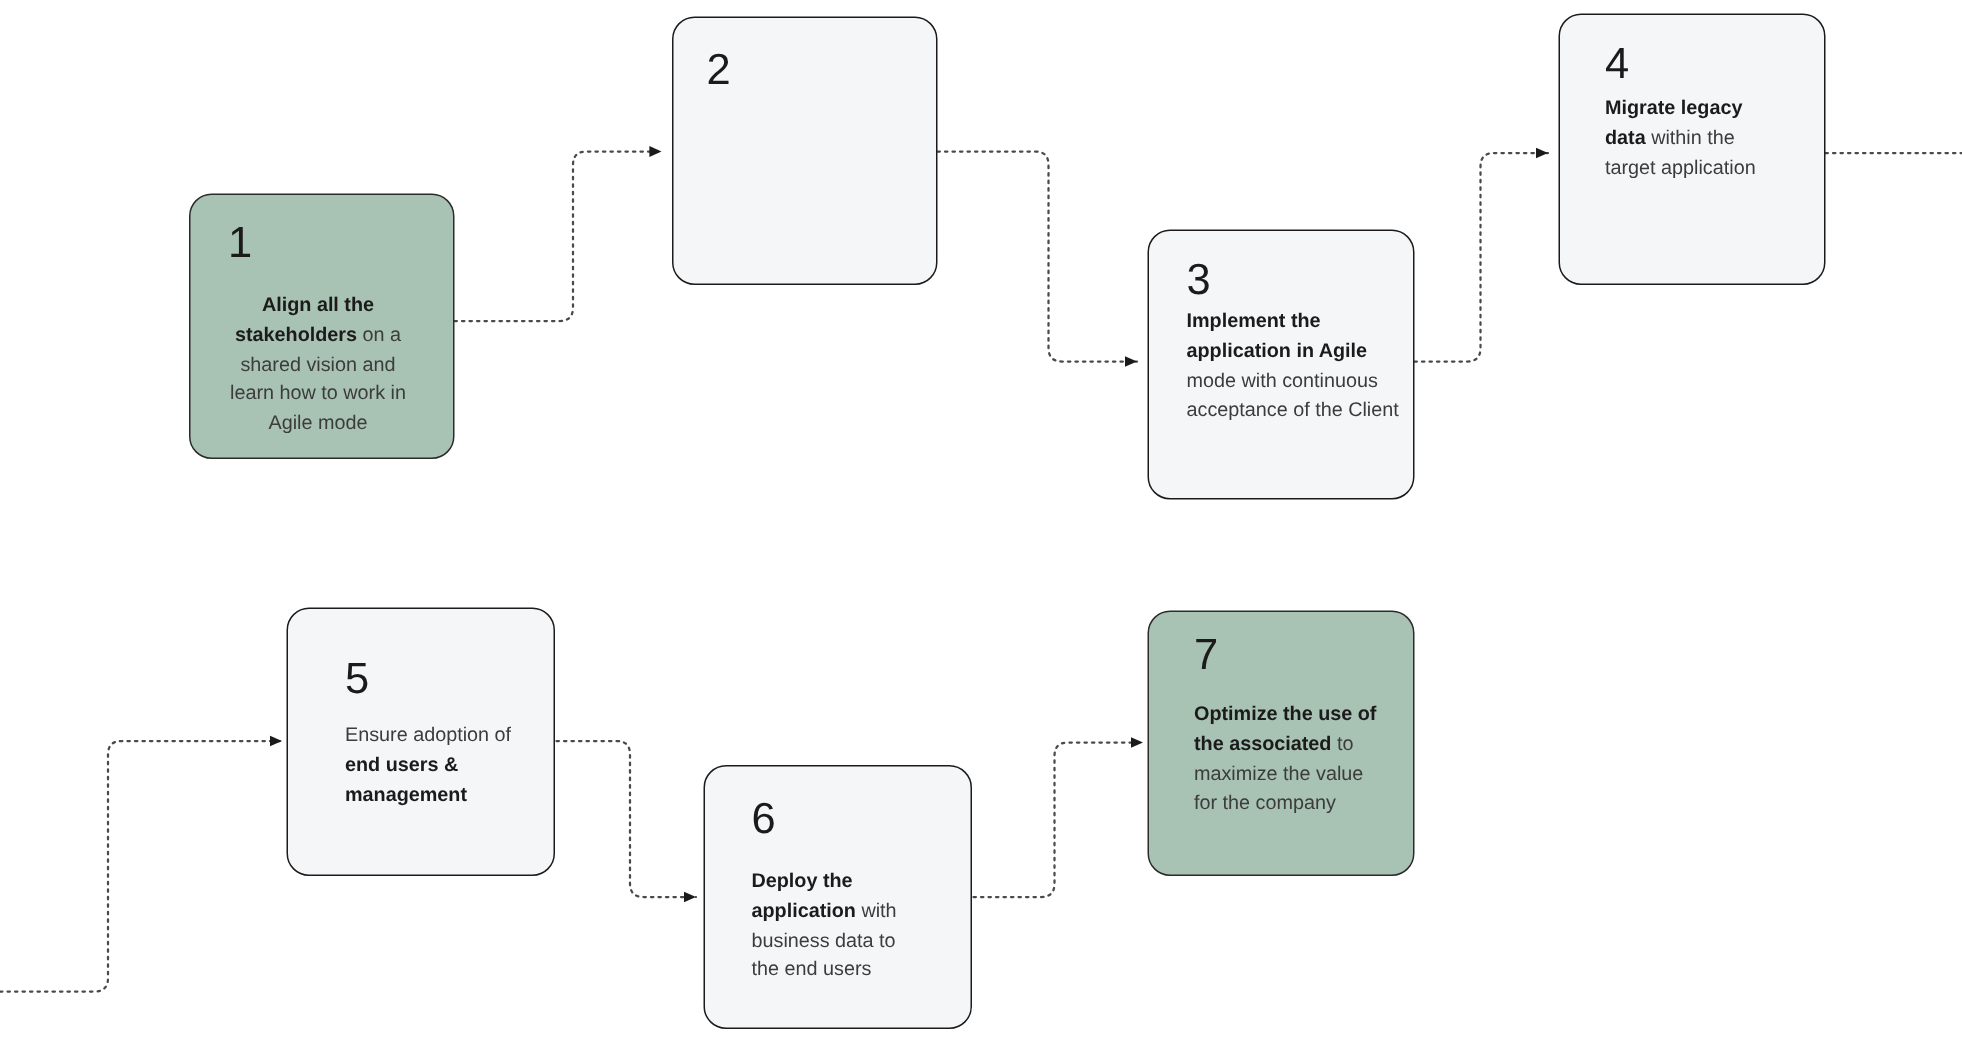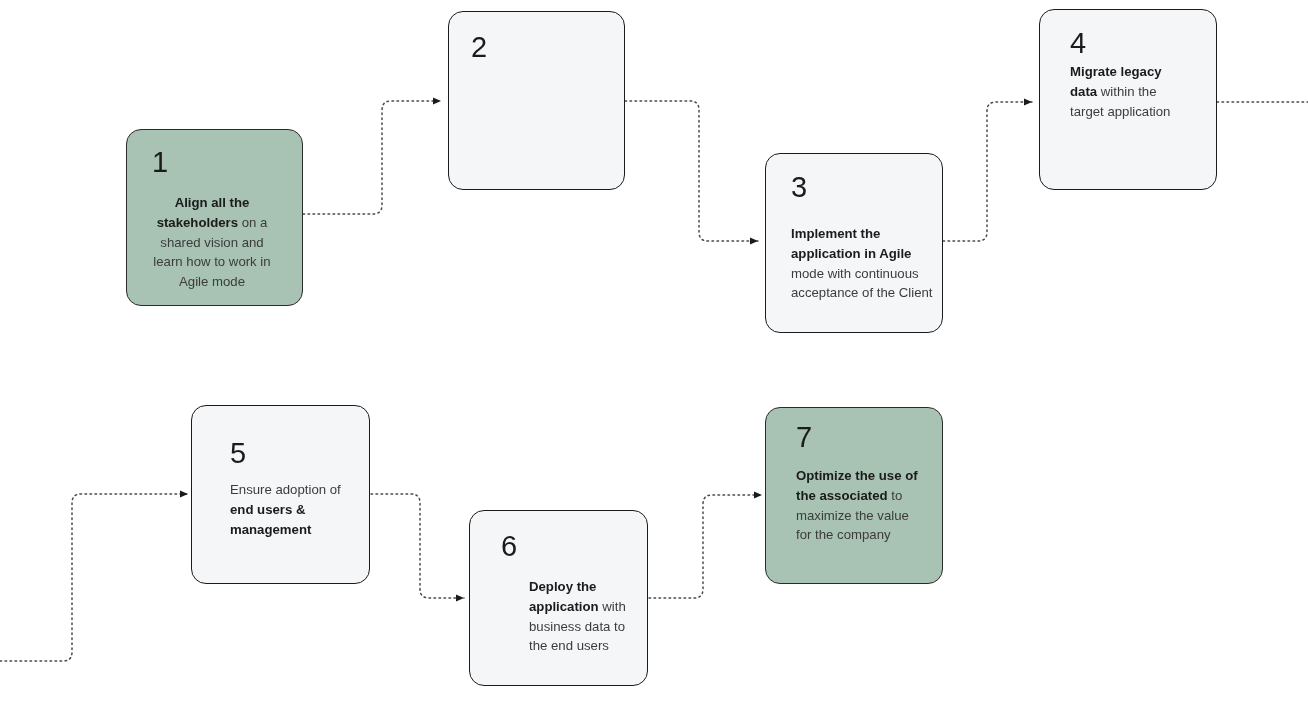--- a/index.html
+++ b/index.html
@@ -64,30 +64,30 @@
     font-weight: 700;
   }
   
   .card[data-card="1"] .card-inner { left: 25px; top: 17px; }
   .card[data-card="1"] .card-text { margin-top: 16px; max-width: 120px; text-align: center; }
 
   .card[data-card="2"] .card-inner { left: 22px; top: 20px; right: 8px; }
   .card[data-card="2"] .card-text { margin-top: 2px; max-width: 130px; }
 
   .card[data-card="3"] .card-inner { left: 25px; top: 18px; right: 8px; }
-  .card[data-card="3"] .card-text { margin-top: 22px; max-width: 142px; }
+  .card[data-card="3"] .card-text { margin-top: 2px; max-width: 142px; }
 
   .card[data-card="4"] .card-inner { left: 30px; top: 18px; right: 8px; }
   .card[data-card="4"] .card-text { margin-top: 4px; max-width: 116px; }
 
   .card[data-card="5"] .card-inner { left: 38px; top: 32px; right: 8px; }
   .card[data-card="5"] .card-text { margin-top: 12px; max-width: 120px; }
 
   .card[data-card="6"] .card-inner { left: 31px; top: 20px; right: 8px; }
-  .card[data-card="6"] .card-text { margin-top: 16px; max-width: 116px; margin-left: 28px; }
+  .card[data-card="6"] .card-text { margin-top: 16px; max-width: 116px; }
 
   .card[data-card="7"] .card-inner { left: 30px; top: 14px; right: 8px; }
   .card[data-card="7"] .card-text { margin-top: 14px; max-width: 130px; }
 </style>
 </head>
 <body>
 
 <div id="canvas">
 
   <svg id="connectors" viewBox="0 0 1308 702" width="1308" height="702" xmlns="http://www.w3.org/2000/svg">

